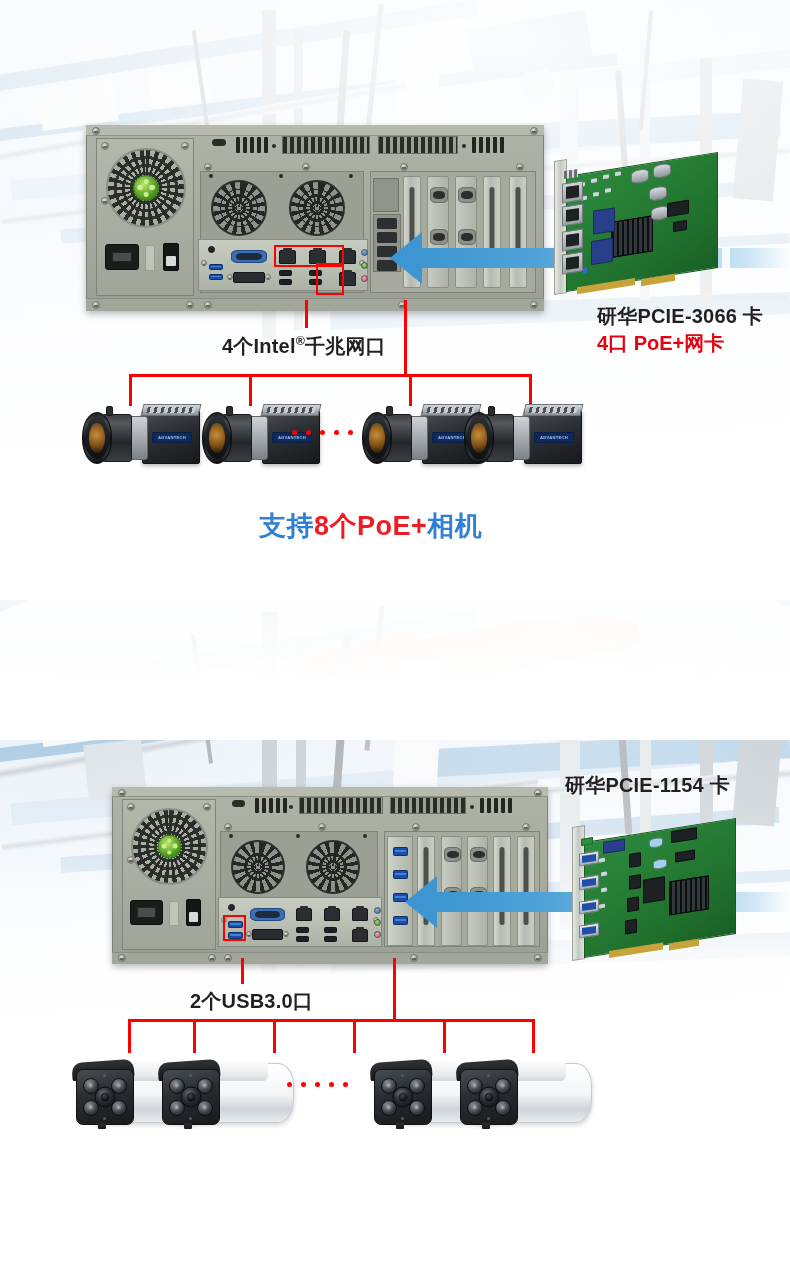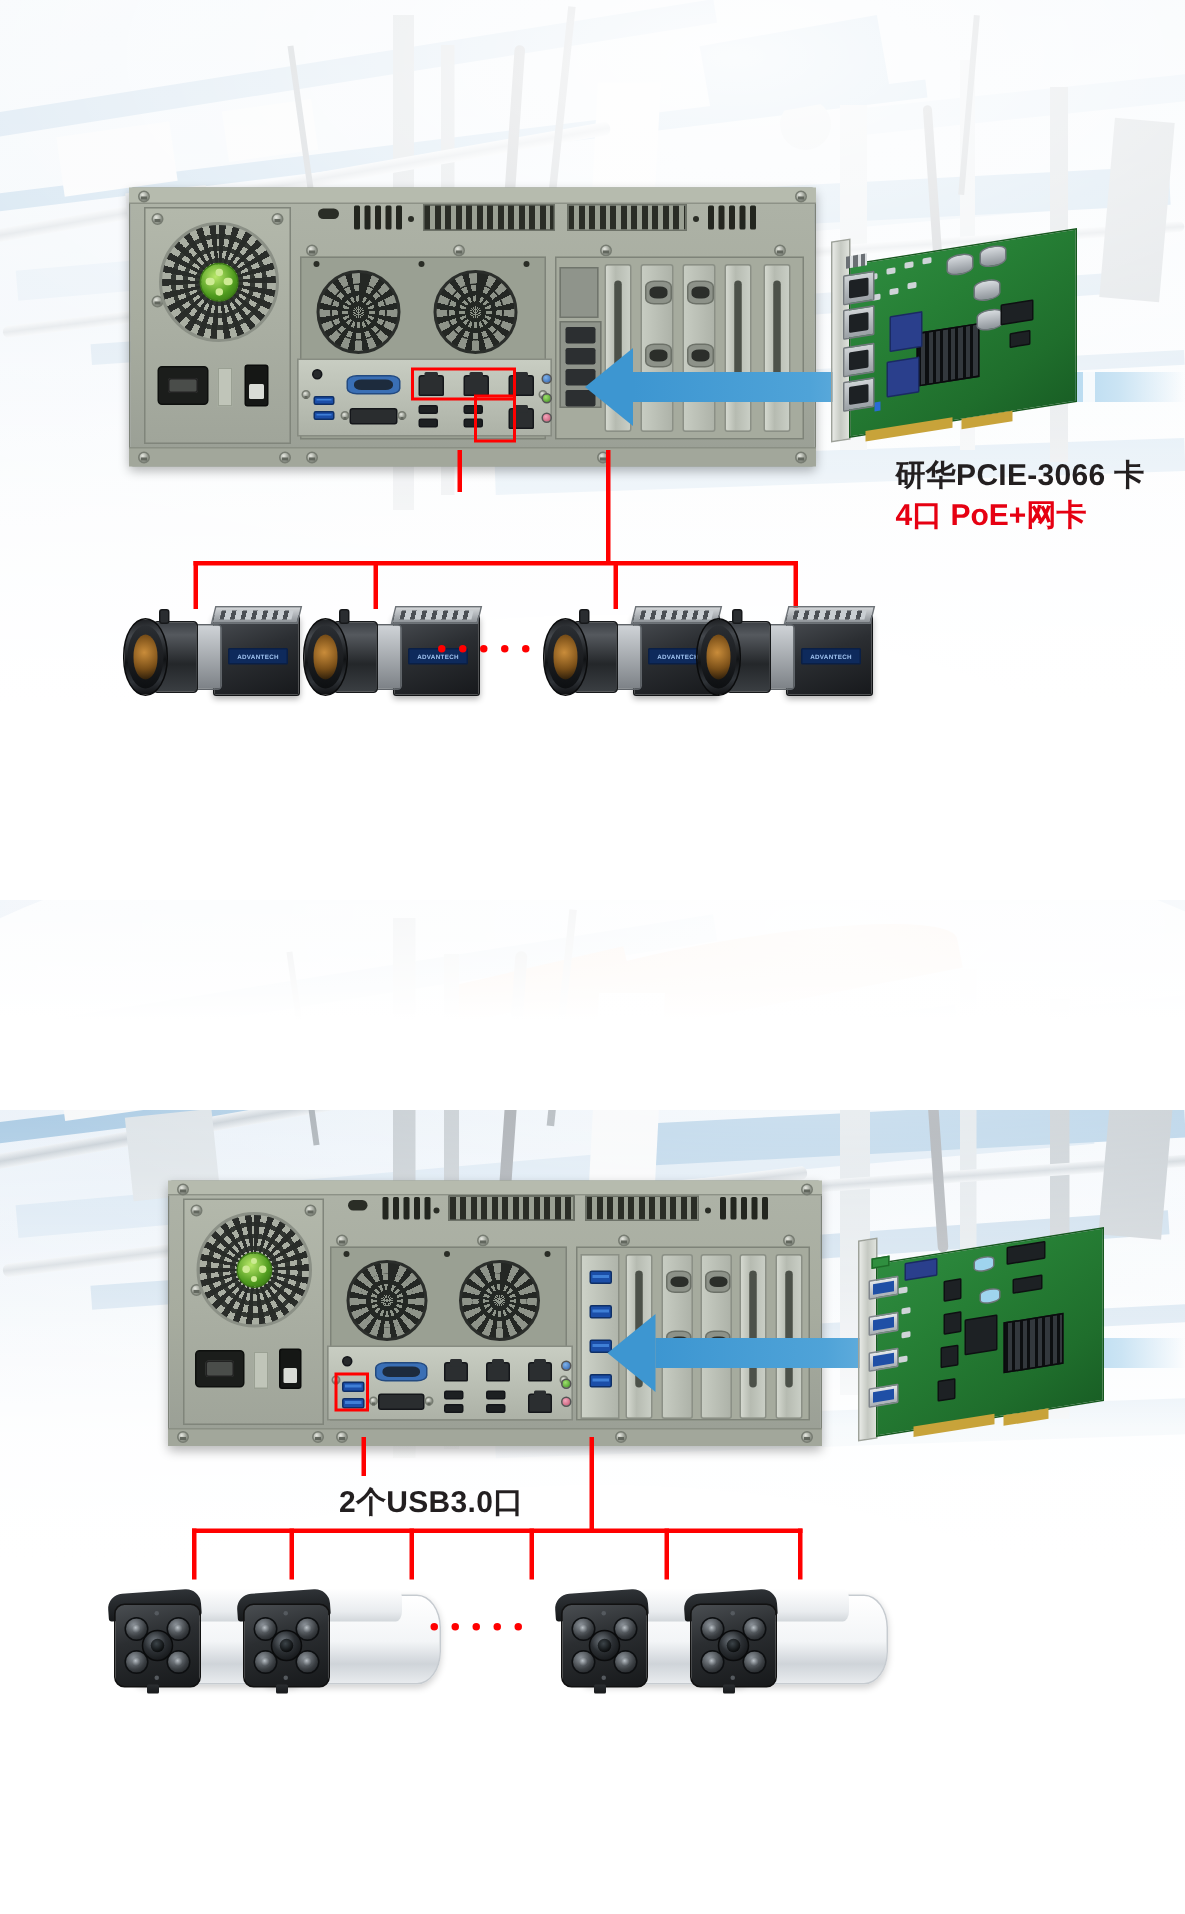--- a/index.html
+++ b/index.html
@@ -470,20 +470,23 @@
     <div class="rj45" style="left:14px;top:95px;width:21px;height:20px;transform:skewY(-9deg);">
         <i></i>
       </div>
     <div style="position:absolute;left:16px;top:12px;width:14px;height:8px;transform:skewY(-9deg);background:repeating-linear-gradient(90deg,#6a6f74 0 3px,#d9dde0 3px 5px);"></div>
   </div>
 
   <div class="lbl lbl-black" style="left:597px;top:303px;">研华PCIE-3066 卡</div>
   <div class="lbl lbl-red" style="left:597px;top:330px;">4口 PoE+网卡</div>
 
   <div class="tstem" style="left:305px;top:300px;height:28px;"></div>
+  <div class="lbl lbl-black" style="left:222px;top:333px;">
+    <span>4个Intel</span><span class="sup">®</span><span>千兆网口</span>
+  </div>
 
   <div class="tree" style="left:0;top:0;">
     <div class="tstem" style="left:404px;top:300px;height:75px;"></div>
     <div class="tbar" style="left:129px;top:374px;width:403px;"></div>
     <div class="tstem" style="left:129px;top:374px;height:32px;"></div>
     <div class="tstem" style="left:249px;top:374px;height:32px;"></div>
     <div class="tstem" style="left:409px;top:374px;height:32px;"></div>
     <div class="tstem" style="left:529px;top:374px;height:32px;"></div>
   </div>
 
@@ -548,21 +551,25 @@
     </div>
     <div class="mv-ring" style="left:44px;top:16px;width:24px;height:44px;border-radius:3px;"></div>
     <div class="mv-barrel" style="left:22px;top:14px;width:30px;height:48px;border-radius:3px;"></div>
     <div class="mv-knob" style="left:26px;top:6px;width:7px;height:10px;"></div>
     <div class="mv-lens" style="left:2px;top:12px;width:30px;height:52px;">
       <div class="g1"></div>
         <div class="g2"></div>
     </div>
   </div>
 
-
+  <div class="lbl cap-big" style="left:259px;top:508px;">
+    <span class="cap-blue">支持</span><span class="cap-red">8个PoE+</span><span class="cap-blue">相机</span>
+  </div>
+
+  <div class="lbl lbl-black" style="left:565px;top:772px;">研华PCIE-1154 卡</div>
 
   <div class="chassis" style="left:112px;top:787px;width:436px;height:177px;">
     <div class="ch-body"></div>
     <div class="ch-lip" style="top:0;height:10px;"></div>
     <div class="ch-lip" style="bottom:0;height:12px;background:#a2a79b;border-top:1px solid #8a8f84;border-bottom:none;"></div>
     <div class="screw" style="left:6px;top:2px;"></div>
     <div class="screw" style="right:6px;top:2px;"></div>
     <div class="screw" style="left:6px;bottom:2px;"></div>
     <div class="screw" style="right:6px;bottom:2px;"></div>
     <div class="screw" style="left:96px;bottom:2px;"></div>
@@ -709,21 +716,21 @@
         <i></i>
       </div>
     <div class="usb3p" style="left:13px;top:100px;width:20px;height:13px;transform:skewY(-9deg);">
         <i></i>
       </div>
     <div style="position:absolute;left:15px;top:14px;width:12px;height:7px;transform:skewY(-9deg);background:#2f8f3f;border:1px solid #1d6b28;"></div>
   </div>
 
 
   <div class="tstem" style="left:241px;top:958px;height:26px;"></div>
-  <div class="lbl lbl-black" style="left:190px;top:988px;margin-left:36px;">2个USB3.0口</div>
+  <div class="lbl lbl-black" style="left:190px;top:988px;">2个USB3.0口</div>
 
   <div class="tree" style="left:0;top:0;">
     <div class="tstem" style="left:393px;top:958px;height:62px;"></div>
     <div class="tbar" style="left:128px;top:1019px;width:407px;"></div>
     <div class="tstem" style="left:128px;top:1019px;height:34px;"></div>
     <div class="tstem" style="left:193px;top:1019px;height:34px;"></div>
     <div class="tstem" style="left:273px;top:1019px;height:34px;"></div>
     <div class="tstem" style="left:353px;top:1019px;height:34px;"></div>
     <div class="tstem" style="left:443px;top:1019px;height:34px;"></div>
     <div class="tstem" style="left:532px;top:1019px;height:34px;"></div>

